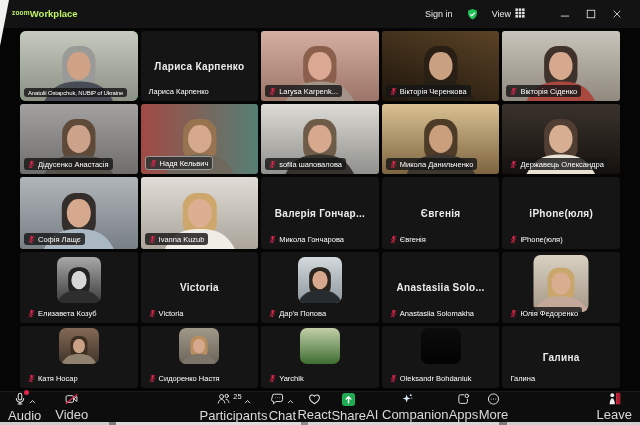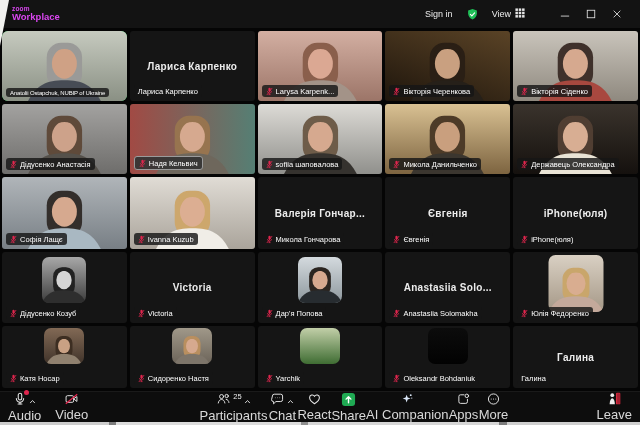--- a/index.html
+++ b/index.html
@@ -1,31 +1,31 @@
 <!DOCTYPE html>
 <html><head>
 <meta charset="utf-8">
 <style>
   html,body{margin:0;padding:0;background:#000;}
   body{width:640px;height:425px;font-family:"Liberation Sans",sans-serif;overflow:hidden;position:relative;}
   .window{width:640px;height:425px;display:flex;flex-direction:column;background:#0a0a0a;position:relative;}
 
   
   .titlebar{height:28px;background:#131313;display:flex;align-items:center;padding:0 10px 0 12px;flex:none;}
-  .brand{display:flex;flex-direction:column;line-height:1.1;color:#d946ef;}
+  .brand{display:flex;flex-direction:row;line-height:1.1;color:#bef264;}
   .brand .z{font-size:6.5px;font-weight:bold;letter-spacing:.2px;}
   .brand .w{font-size:9.5px;font-weight:bold;}
   .tb-spacer{flex:1;}
   .tb-right{display:flex;align-items:center;gap:13px;color:#ececec;font-size:9px;}
   .tb-btn{display:flex;align-items:center;gap:4px;cursor:pointer;}
   .winctl{display:flex;align-items:center;gap:0;margin-left:14px;}
   .winctl span{width:26px;height:22px;display:flex;align-items:center;justify-content:center;cursor:pointer;}
 
   
-  .stage{flex:1;background:#050505;padding:3px 2px;position:relative;}
+  .stage{flex:1;background:#050505;padding:3px 20px;position:relative;}
   .grid{display:grid;grid-template-columns:repeat(5,1fr);grid-template-rows:70px 70px 72px 71px 1fr;gap:3px;height:100%;}
   .tile{position:relative;background:#151515;border-radius:3px;overflow:hidden;}
   .tile.active{box-shadow:inset 0 0 0 2px #2ad15f;border-radius:6px;}
   .art{position:absolute;inset:0;}
   .avatar{position:absolute;top:5px;left:50%;transform:translateX(-50%);width:44px;height:46px;border-radius:7px;overflow:hidden;}
   .avatar.lg{width:55px;height:57px;top:3px;}
   .grid .tile:nth-child(n+21) .avatar{width:40px;height:36px;top:2px;}
   .center-name{position:absolute;inset:0;display:flex;align-items:center;justify-content:center;color:#ececec;font-weight:bold;font-size:10px;letter-spacing:.3px;text-align:center;padding:0 4px;}
   .label{position:absolute;left:4px;bottom:4px;display:flex;align-items:center;gap:3px;background:rgba(22,22,22,.82);border-radius:3px;padding:1.5px 4px;color:#fff;font-size:7.5px;max-width:95%;white-space:nowrap;overflow:hidden;z-index:3;}
   .label.outlined{border:1px solid #9b9b9b;background:rgba(52,52,52,.92);}
@@ -385,21 +385,21 @@
           </div>
           <div class="label">
             <span class="miniMic">
               <svg width="7" height="9" viewBox="0 0 10 13">
                 <rect x="3.4" y="1" width="3.2" height="5.8" rx="1.6" fill="#e0254d"></rect>
                 <path d="M2 5.8a3 3 0 0 0 6 0" stroke="#e0254d" stroke-width="1" fill="none"></path>
                 <path d="M5 9v2M3.4 11h3.2" stroke="#e0254d" stroke-width="1"></path>
                 <path d="M1.2 11.5L8.8 1.5" stroke="#e0254d" stroke-width="1.2"></path>
               </svg>
             </span>
-            <span class="lname">Дідусенко Козуб</span>
+            <span class="lname">Елизавета Козуб</span>
           </div>
         </div>
         <div class="tile">
           <div class="center-name">Victoria</div>
           <div class="label">
             <span class="miniMic">
               <svg width="7" height="9" viewBox="0 0 10 13">
                 <rect x="3.4" y="1" width="3.2" height="5.8" rx="1.6" fill="#e0254d"></rect>
                 <path d="M2 5.8a3 3 0 0 0 6 0" stroke="#e0254d" stroke-width="1" fill="none"></path>
                 <path d="M5 9v2M3.4 11h3.2" stroke="#e0254d" stroke-width="1"></path>

